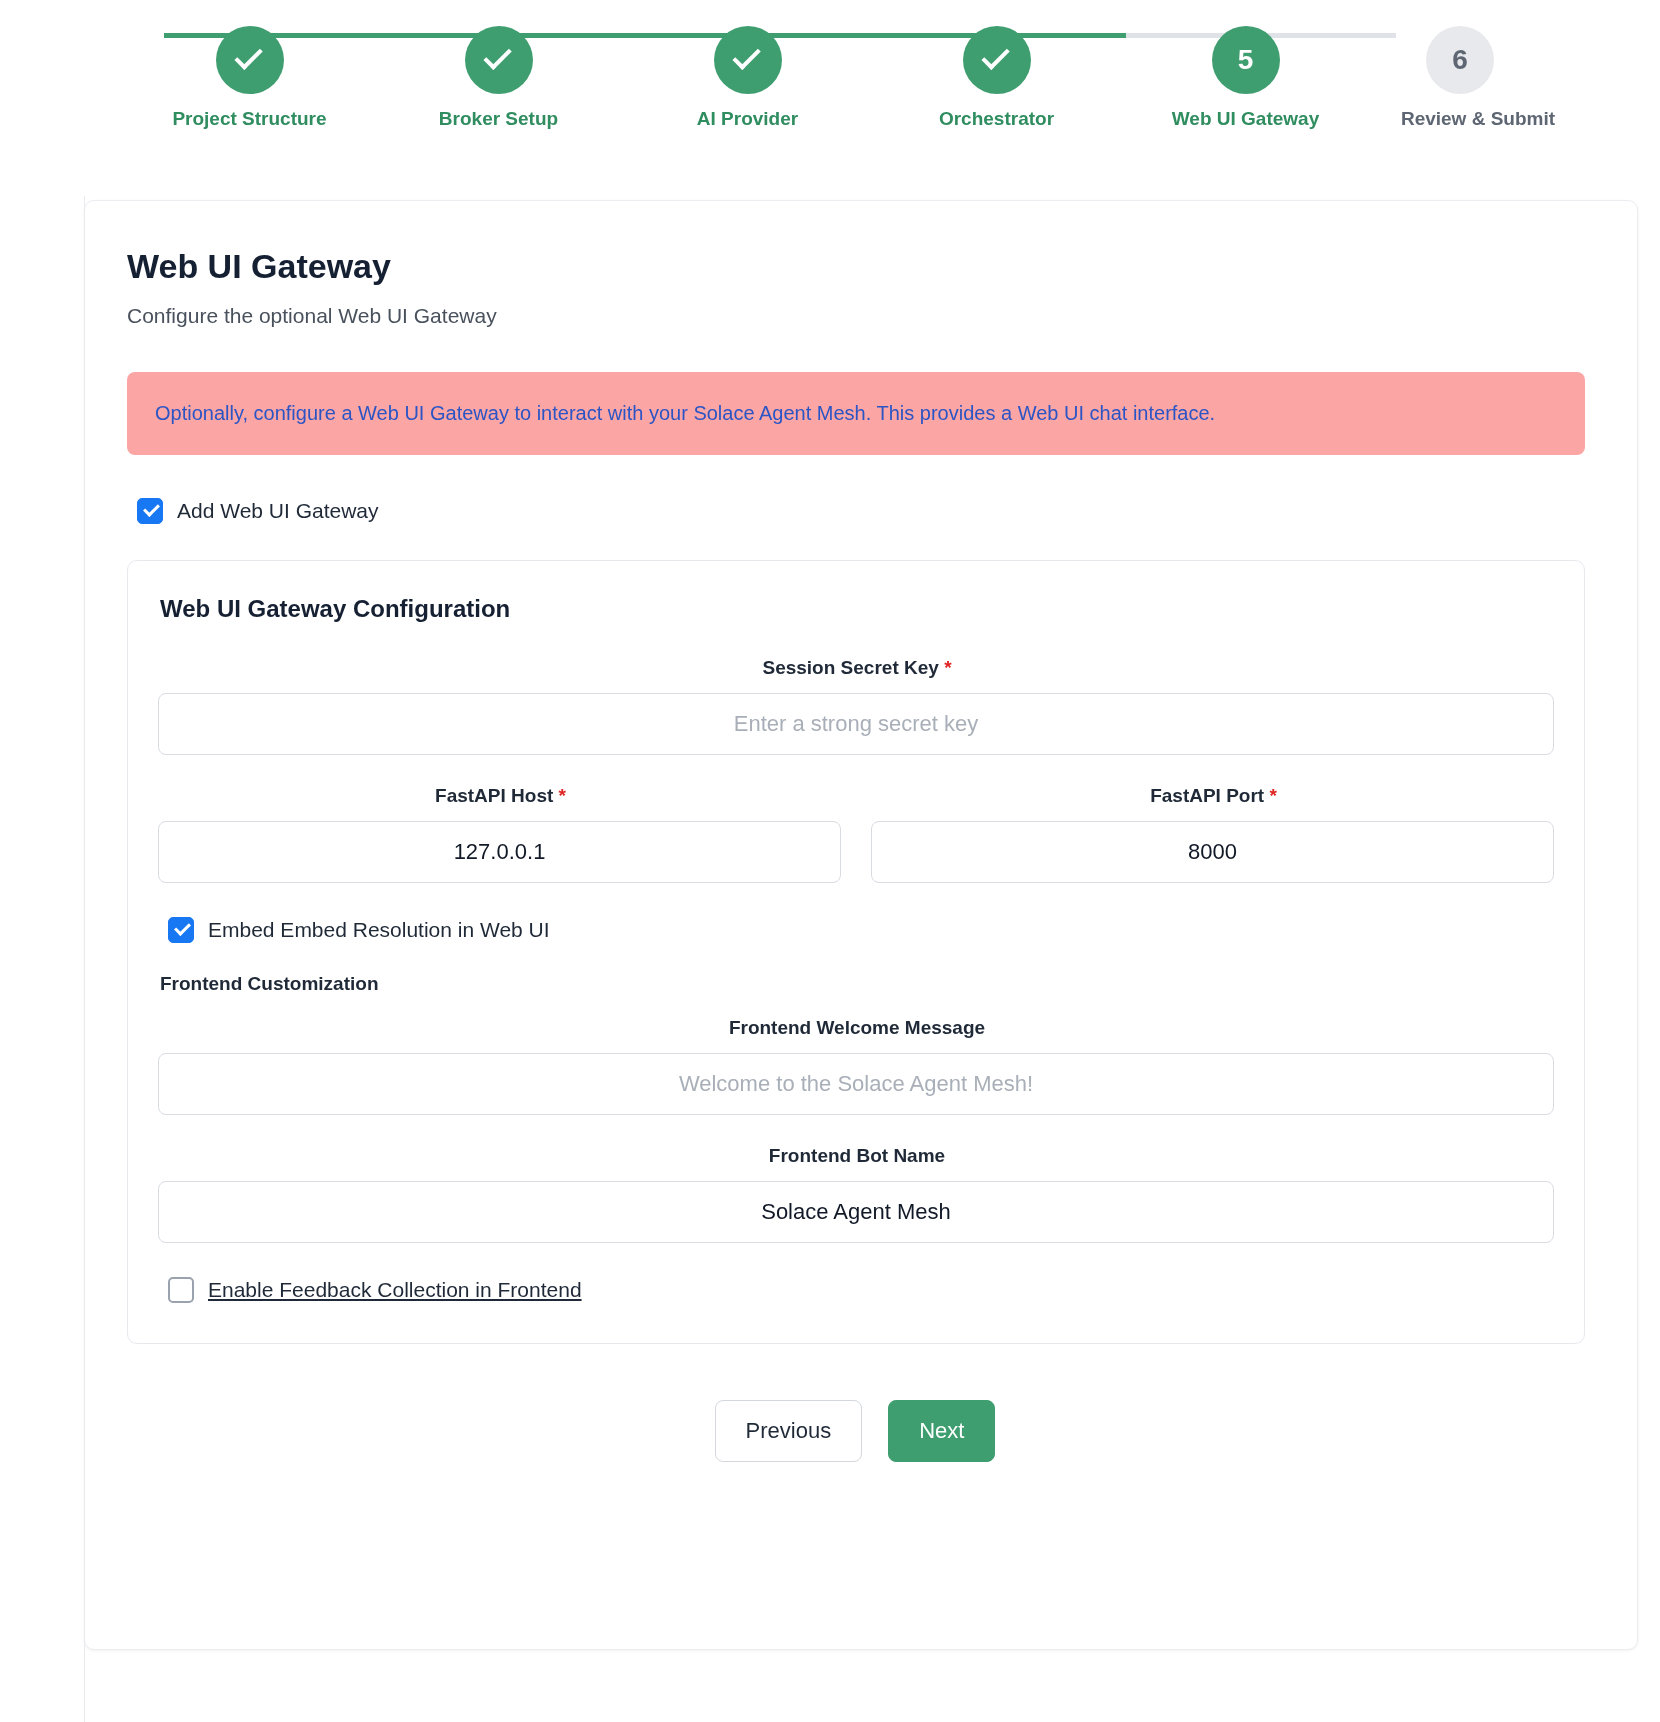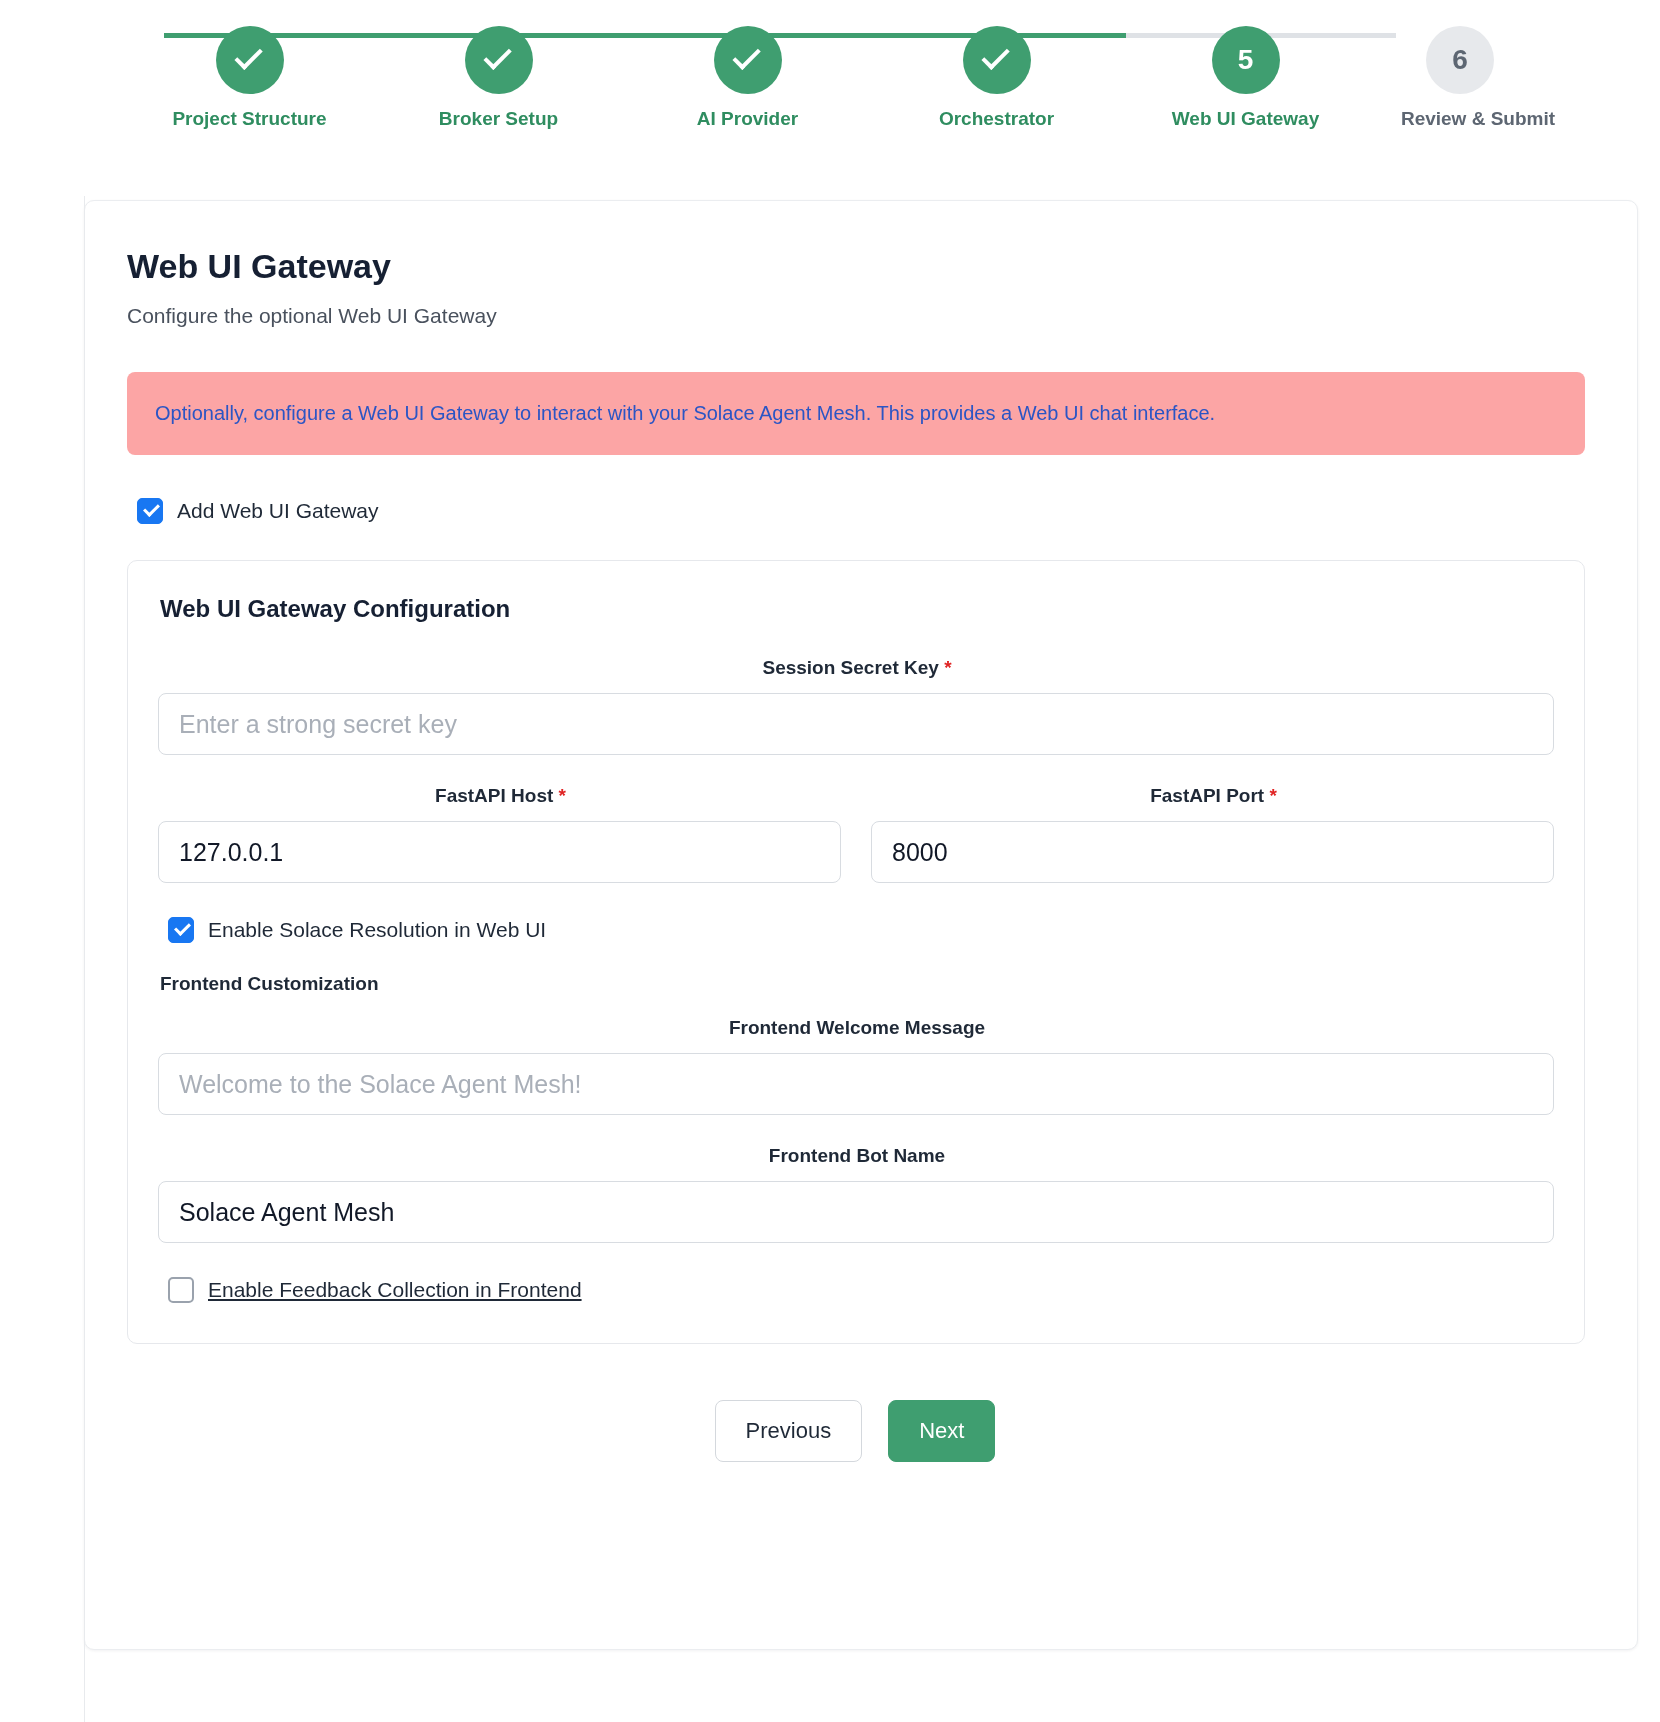--- a/index.html
+++ b/index.html
@@ -160,25 +160,26 @@
     margin: 0 0 14px 2px;
     text-align: center;
   }
   .req { color: #e02424; font-weight: 700; }
   .txt-input {
     width: 100%;
     height: 62px;
     border: 1px solid #d8dce1;
     border-radius: 8px;
     padding: 0 20px;
-    font-size: 25px;
+    font-size: 22px;
     font-family: "Liberation Sans", sans-serif;
     color: #111827;
     background: #fff;
     outline: none;
+    text-align: center;
   }
   .txt-input::placeholder { color: #a9afb8; }
   .field { margin-bottom: 30px; }
   .two-col {
     display: flex;
     gap: 30px;
     margin-bottom: 34px;
   }
   .two-col > .col { flex: 1 1 0; }
 
@@ -309,21 +310,21 @@
         <div class="field-label">
           <span>FastAPI Port</span>
           <span class="req">*</span>
         </div>
         <input class="txt-input" type="text" value="8000" style="">
       </div>
     </div>
 
     <div class="checkrow mid-check">
       <span class="cbox checked"></span>
-      <span class="cb-label">Enable Solace Resolution in Web UI</span>
+      <span class="cb-label">Embed Embed Resolution in Web UI</span>
     </div>
 
     <div class="sub-head">Frontend Customization</div>
 
     <div class="field">
       <div class="field-label">Frontend Welcome Message</div>
       <input class="txt-input" type="text" placeholder="Welcome to the Solace Agent Mesh!" style="">
     </div>
 
     <div class="field">

